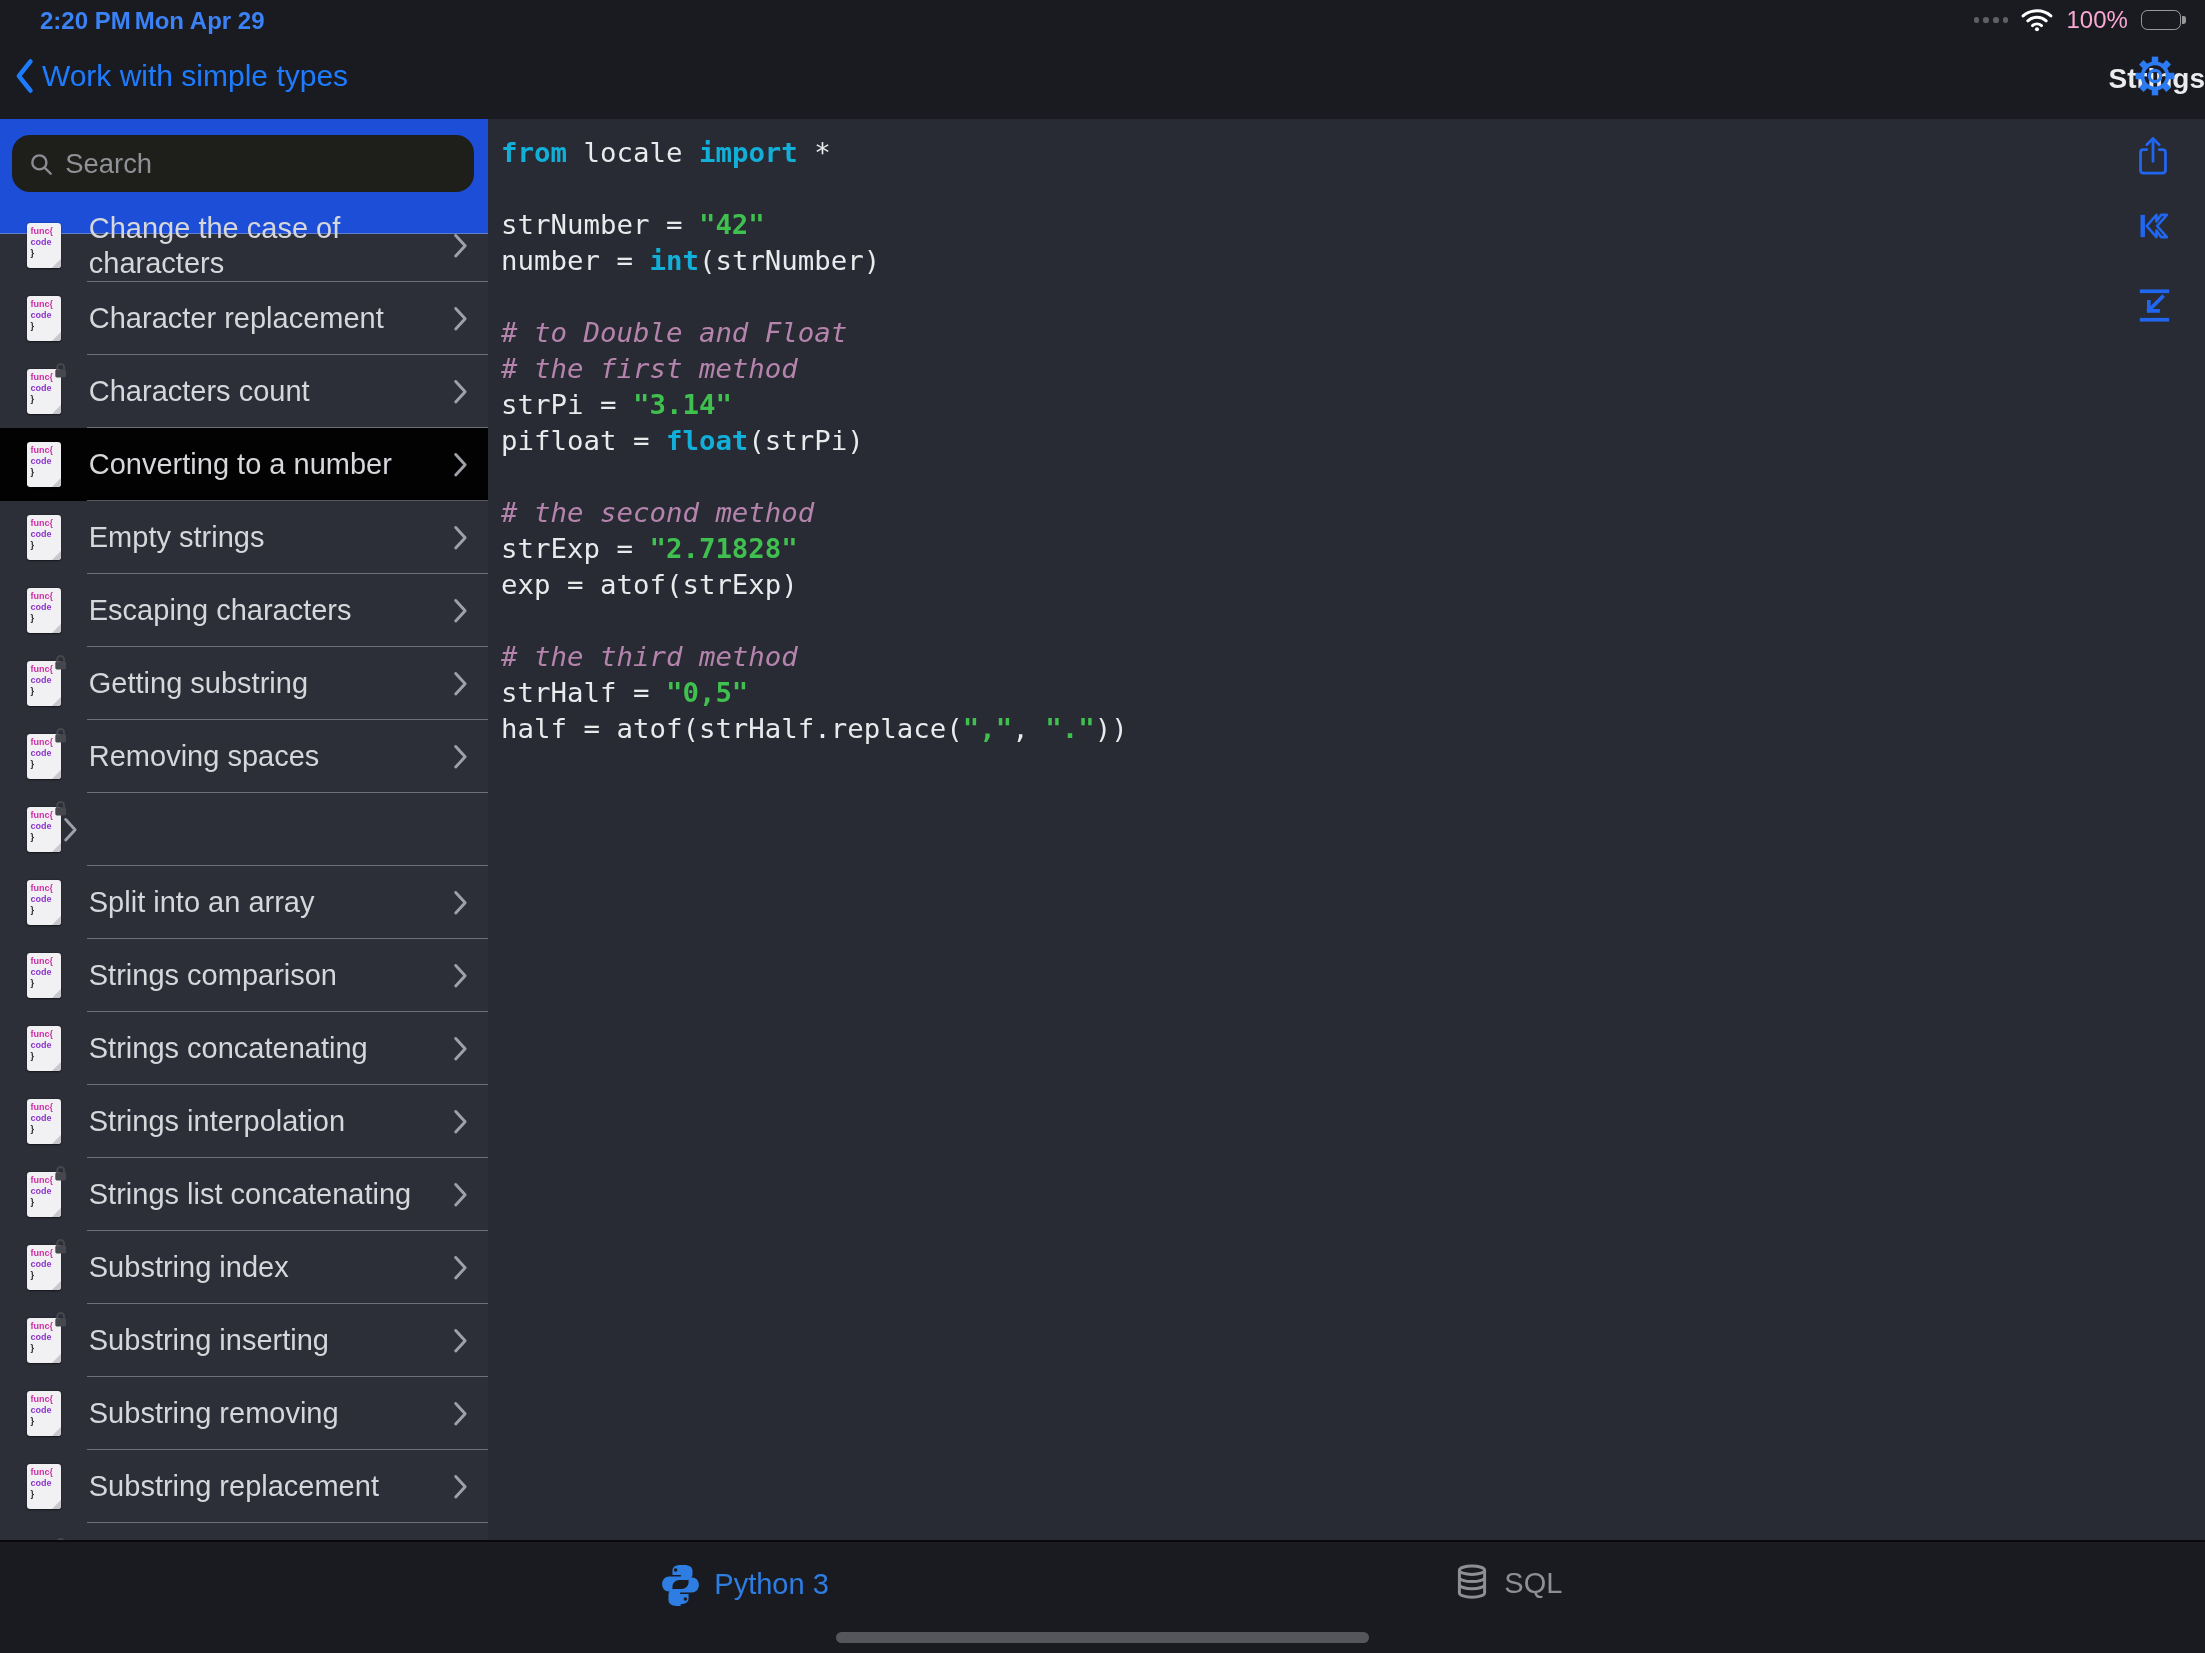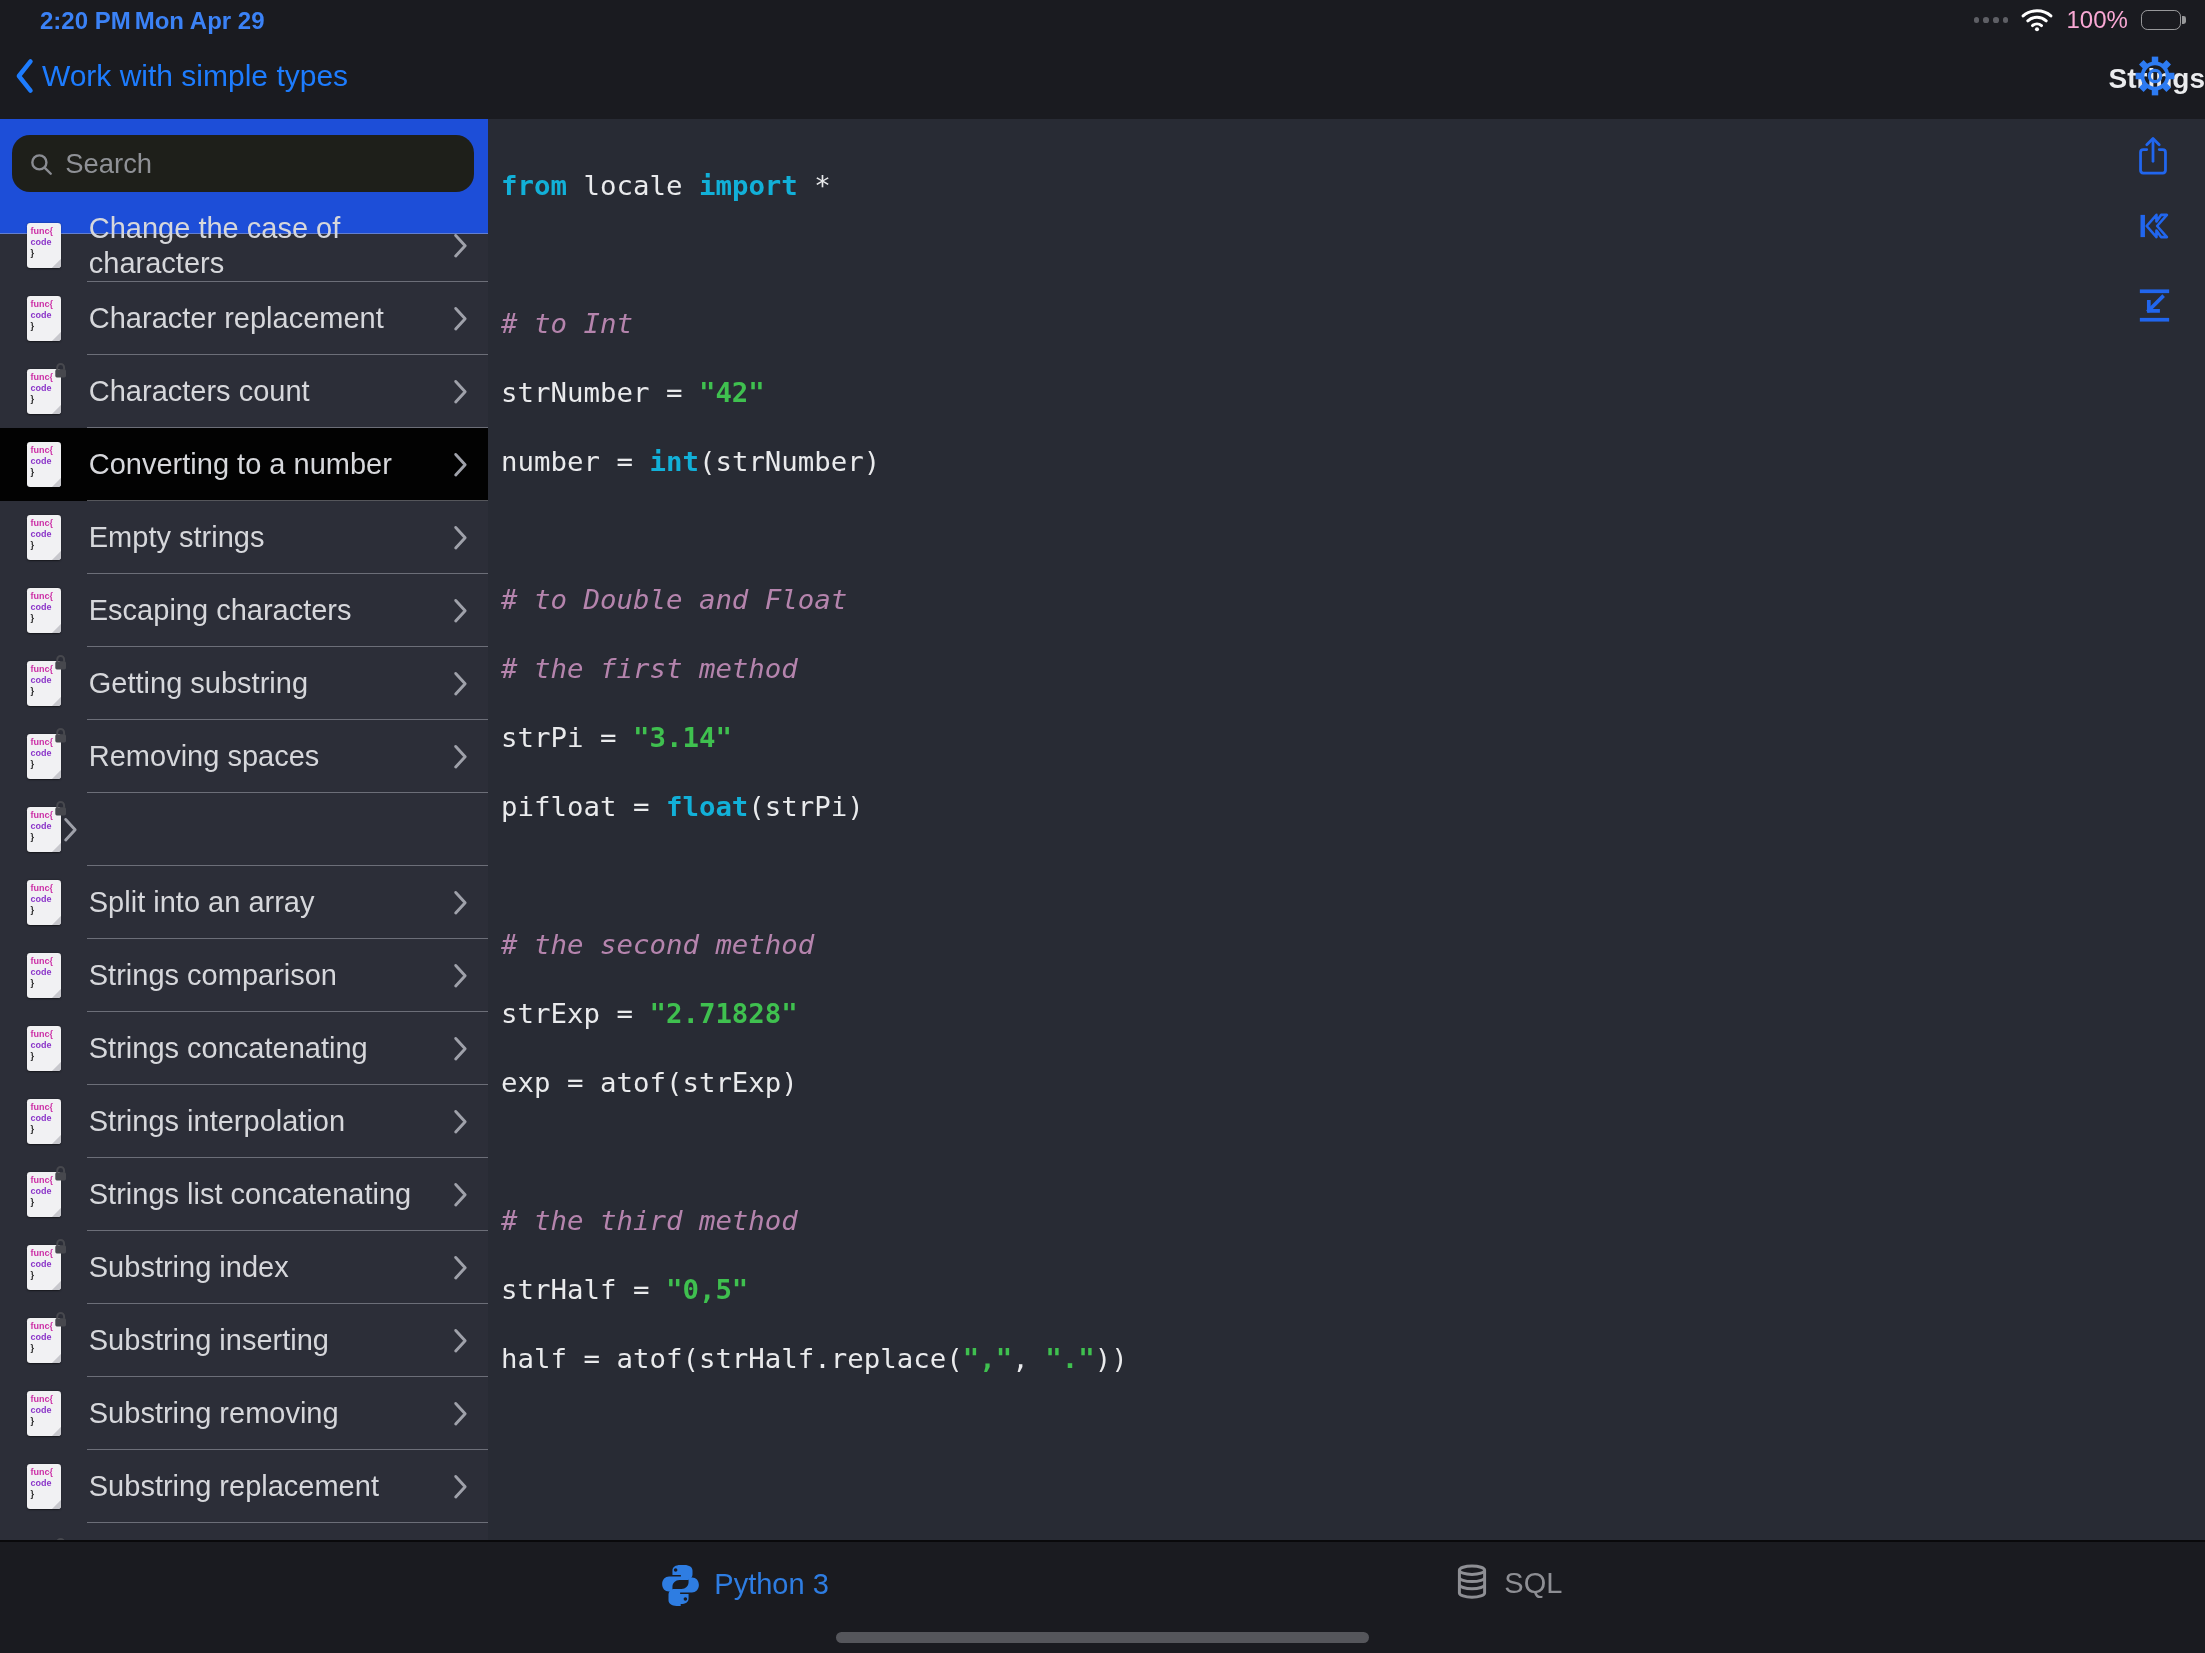--- a/index.html
+++ b/index.html
@@ -54,21 +54,21 @@
     background:#c7c7cc; clip-path:polygon(0 100%, 100% 0, 100% 100%); border-radius:0 0 3.2px 0; }
   .doc-icon .lock { position:absolute; right:-6.5px; top:-7.3px; display:none; }
   .row.locked .lock { display:block; }
   .row.partial { align-items:flex-start; }
   .row.partial::after { display:none; }
   .row.partial .doc-icon { margin-top:19.4px; }
 
   
   .code-pane { position:absolute; left:488px; top:119px; right:0; bottom:113px; background:#282b34; padding:16px 0 0 13px;
     font-family:"DejaVu Sans Mono", monospace; font-size:27.4px; }
-  .code-line { height:36px; line-height:36px; white-space:pre;margin-top:33px; }
+  .code-line { height:36px; line-height:36px; white-space:pre; }
   .tok-p { color:#e9eaec; }
   .tok-k { color:#12b0d8; font-weight:bold; }
   .tok-s { color:#3fc04f; font-weight:bold; }
   .tok-c { color:#b584ad; font-style:italic; }
 
   
   .side-tool { position:absolute; width:37px; height:37px; z-index:6; cursor:pointer; }
   #tool-share { left:2135px; top:134px; }
   #tool-skip { left:2135px; top:209px; }
   #tool-collapse { left:2136px; top:286px; }
@@ -437,21 +437,20 @@
       </span>
     </span>
 
   </div>
     </div>
 </div>
 
 <div class="code-pane">
     <div class="code-line"><span class="tok-k">from</span><span class="tok-p"> locale </span><span class="tok-k">import</span><span class="tok-p"> *</span></div>
     <div class="code-line"></div>
-    <div class="code-line"><span class="tok-c"># to Int</span></div>
     <div class="code-line"><span class="tok-p">strNumber = </span><span class="tok-s">"42"</span></div>
     <div class="code-line"><span class="tok-p">number = </span><span class="tok-k">int</span><span class="tok-p">(strNumber)</span></div>
     <div class="code-line"></div>
     <div class="code-line"><span class="tok-c"># to Double and Float</span></div>
     <div class="code-line"><span class="tok-c"># the first method</span></div>
     <div class="code-line"><span class="tok-p">strPi = </span><span class="tok-s">"3.14"</span></div>
     <div class="code-line"><span class="tok-p">pifloat = </span><span class="tok-k">float</span><span class="tok-p">(strPi)</span></div>
     <div class="code-line"></div>
     <div class="code-line"><span class="tok-c"># the second method</span></div>
     <div class="code-line"><span class="tok-p">strExp = </span><span class="tok-s">"2.71828"</span></div>

